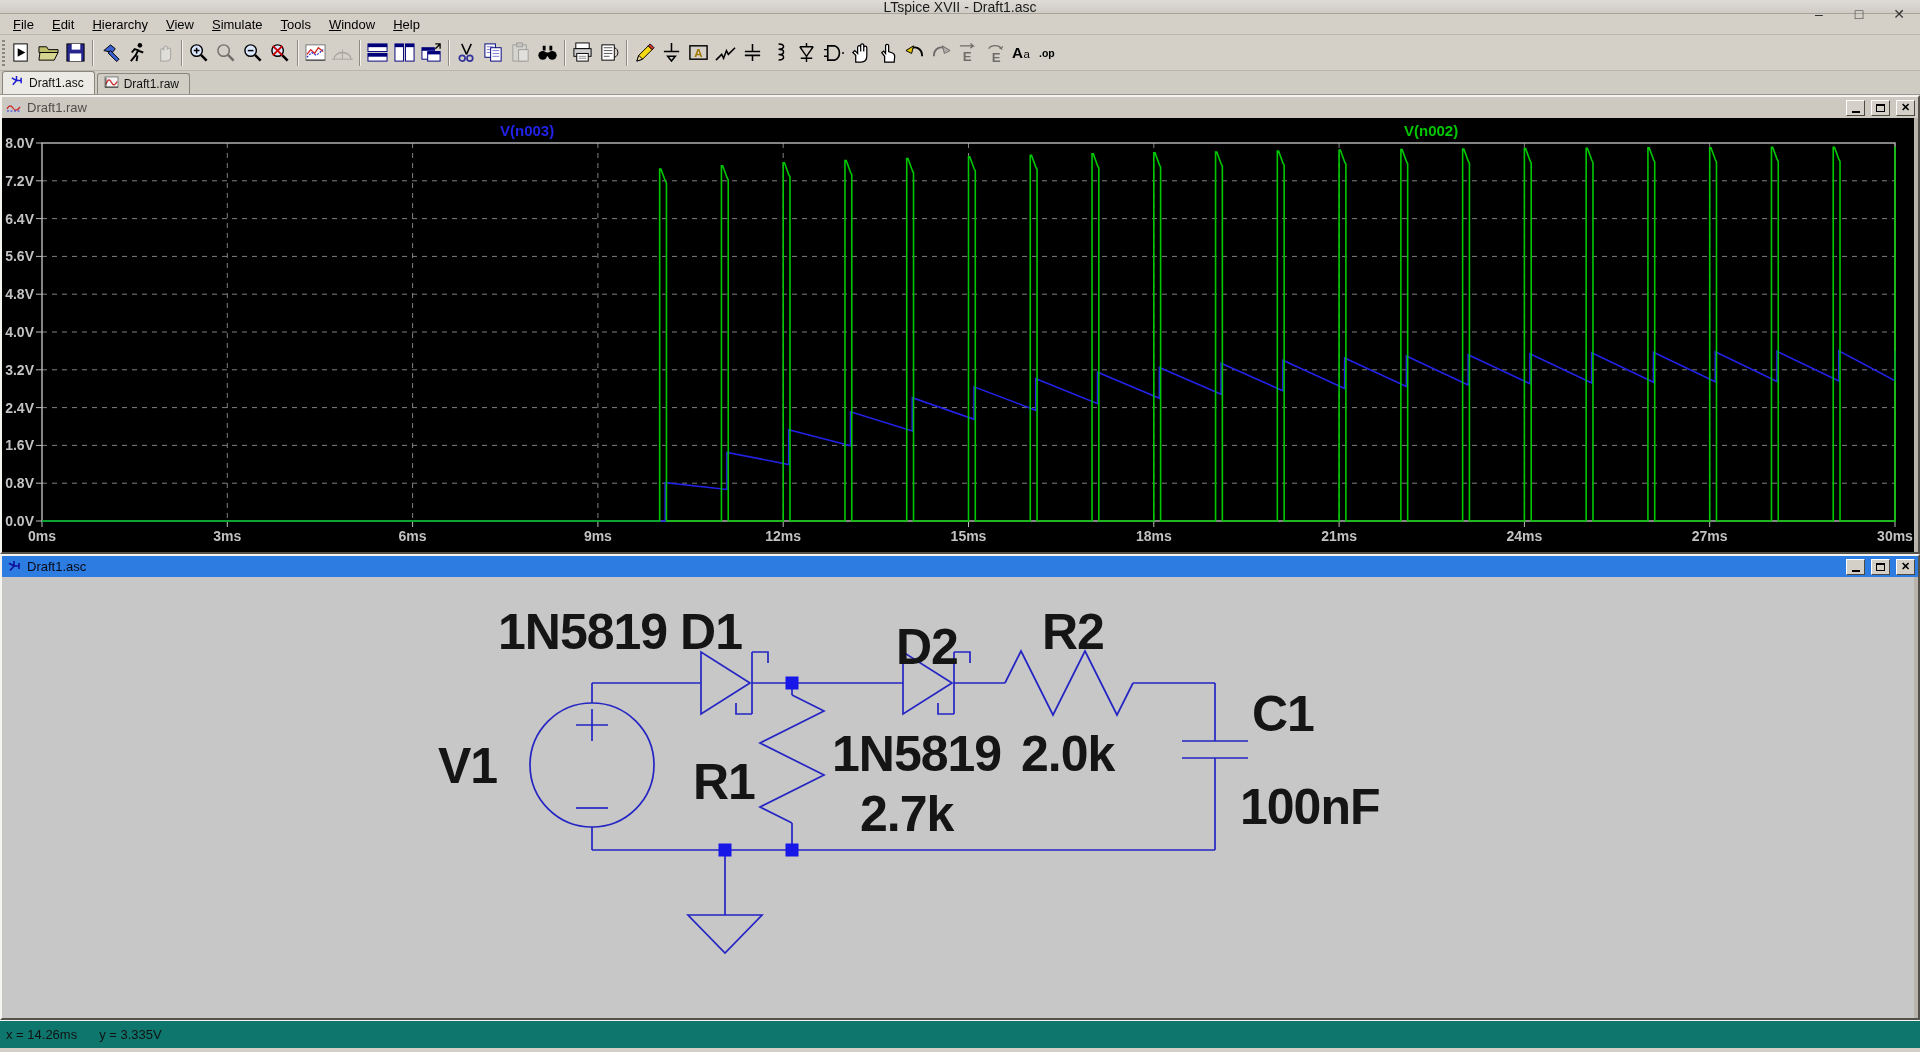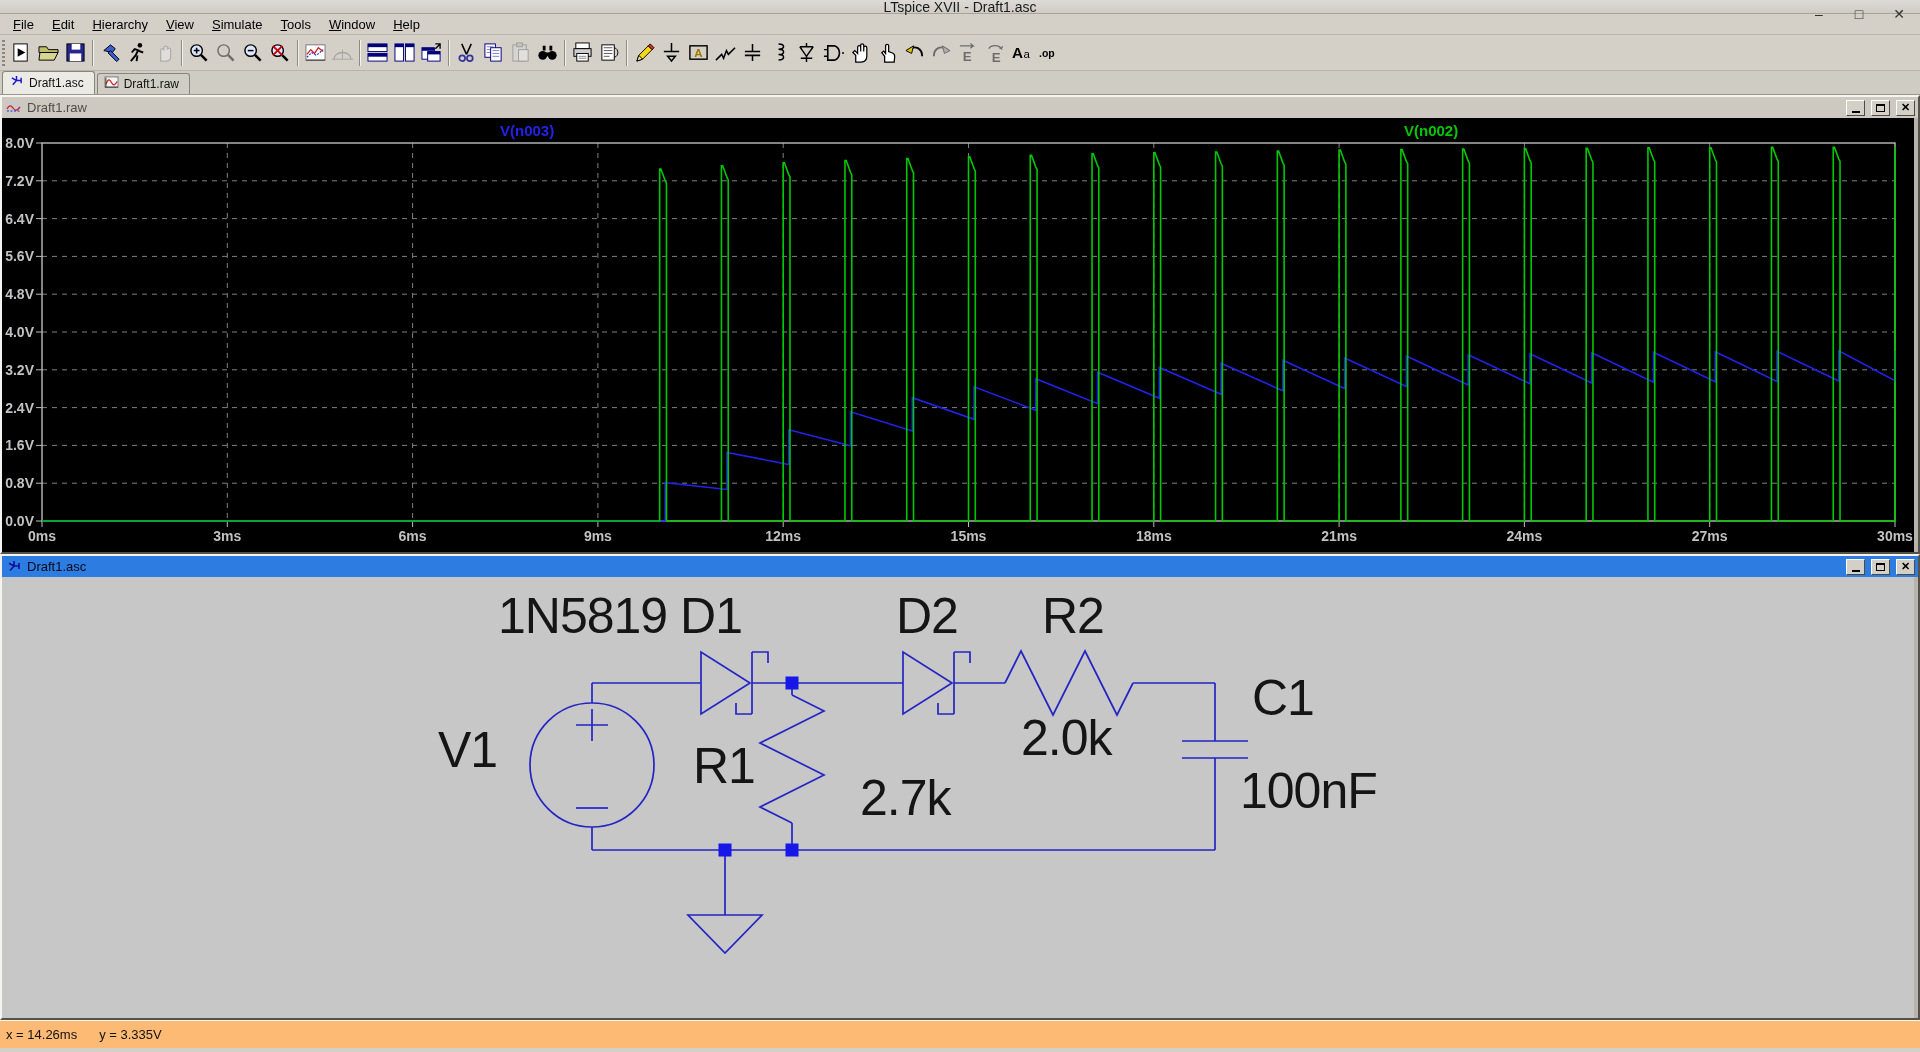--- a/index.html
+++ b/index.html
@@ -40,24 +40,24 @@
     display:flex; align-items:center; justify-content:center; margin-left:1px; font-size:11px; font-weight:bold; color:#000; }
   .g-min { width:8px; height:2px; background:#000; margin-top:8px; }
   .g-max { width:9px; height:8px; border:1px solid #000; border-top:2px solid #000; }
   .raw-win { top:0; height:459px; }
   .raw-win .win-title { background:#cdc9c1; color:#4f4d49; }
   .plot-wrap { position:relative; width:1912px; height:434px; background:#000; }
   .asc-win { top:459px; height:466px; }
   .asc-win .win-title { background:#2d7ce2; color:#0a0a14; }
   .schematic { position:relative; width:1912px; height:441px; background:#c7c7c7; overflow:hidden; }
   .schematic svg.circuit { position:absolute; left:0; top:0; }
-  .slabel { position:absolute; font-size:50px; font-weight:400; color:#151515; line-height:1;
-    letter-spacing:-1px; white-space:pre; }
+  .slabel { position:absolute; font-size:50px; font-weight:700; color:#151515; line-height:1;
+    letter-spacing:-1px; white-space:pre;margin-top:16px; }
   
-  .statusbar { height:28px; background:#fdba74; border-top:1px solid #f6f4f0; box-shadow:0 -2px 0 #8f8b83;
+  .statusbar { height:28px; background:#0f766e; border-top:1px solid #f6f4f0; box-shadow:0 -2px 0 #8f8b83;
     display:flex; align-items:center; padding-left:6px; font-size:13px; color:#111; gap:22px; }
 </style>
 </head>
 <body>
 
 <div class="titlebar">
   <div class="title">LTspice XVII - Draft1.asc</div>
   <div class="appbtns">
     <span class="appbtn">–</span>
     <span class="appbtn">□</span>
@@ -487,22 +487,23 @@
           </g>
         </g>
         <g fill="#1717e8">
           <rect x="783.5" y="99.5" width="13" height="13"></rect>
           <rect x="716.5" y="266.5" width="13" height="13"></rect>
           <rect x="783.5" y="266.5" width="13" height="13"></rect>
         </g>
       </svg>
 
       <div class="slabel" style="left:496px; top:14px;">1N5819 D1</div>
-      <div class="slabel" style="left:894px; top:14px;">D2</div>
+      <div class="slabel" style="left:894px; top:29px;">D2</div>
       <div class="slabel" style="left:1040px;top:14px;">R2</div>
+      <div class="slabel" style="left:830px; top:136px;">1N5819</div>
       <div class="slabel" style="left:1019px;top:136px;">2.0k</div>
       <div class="slabel" style="left:691px; top:164px;">R1</div>
       <div class="slabel" style="left:858px; top:196px;">2.7k</div>
       <div class="slabel" style="left:436px; top:148px;">V1</div>
       <div class="slabel" style="left:1250px;top:96px;">C1</div>
       <div class="slabel" style="left:1238px;top:189px;">100nF</div>
     </div>
   </div>
 </div>
 

